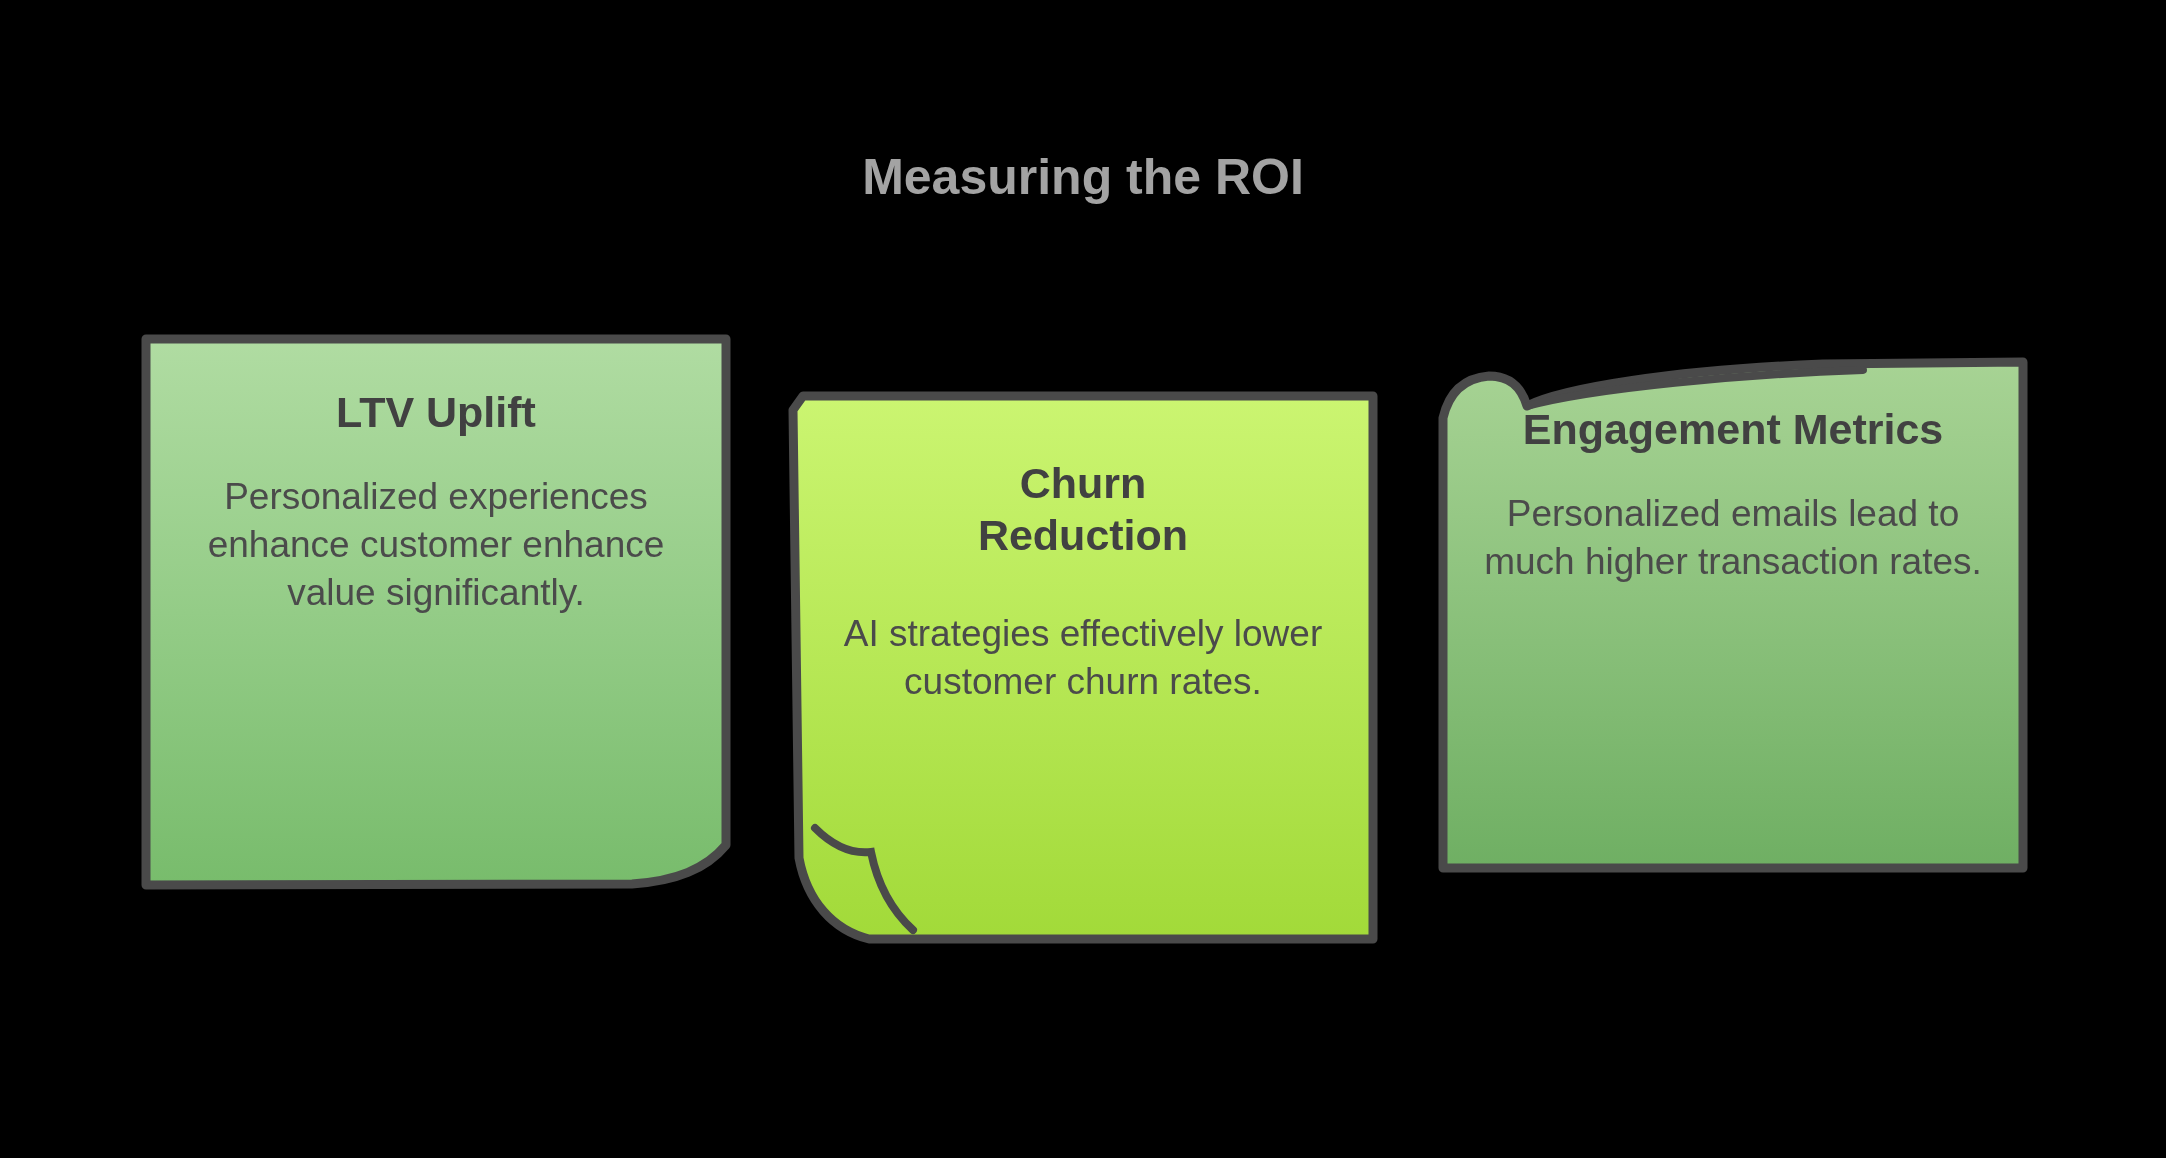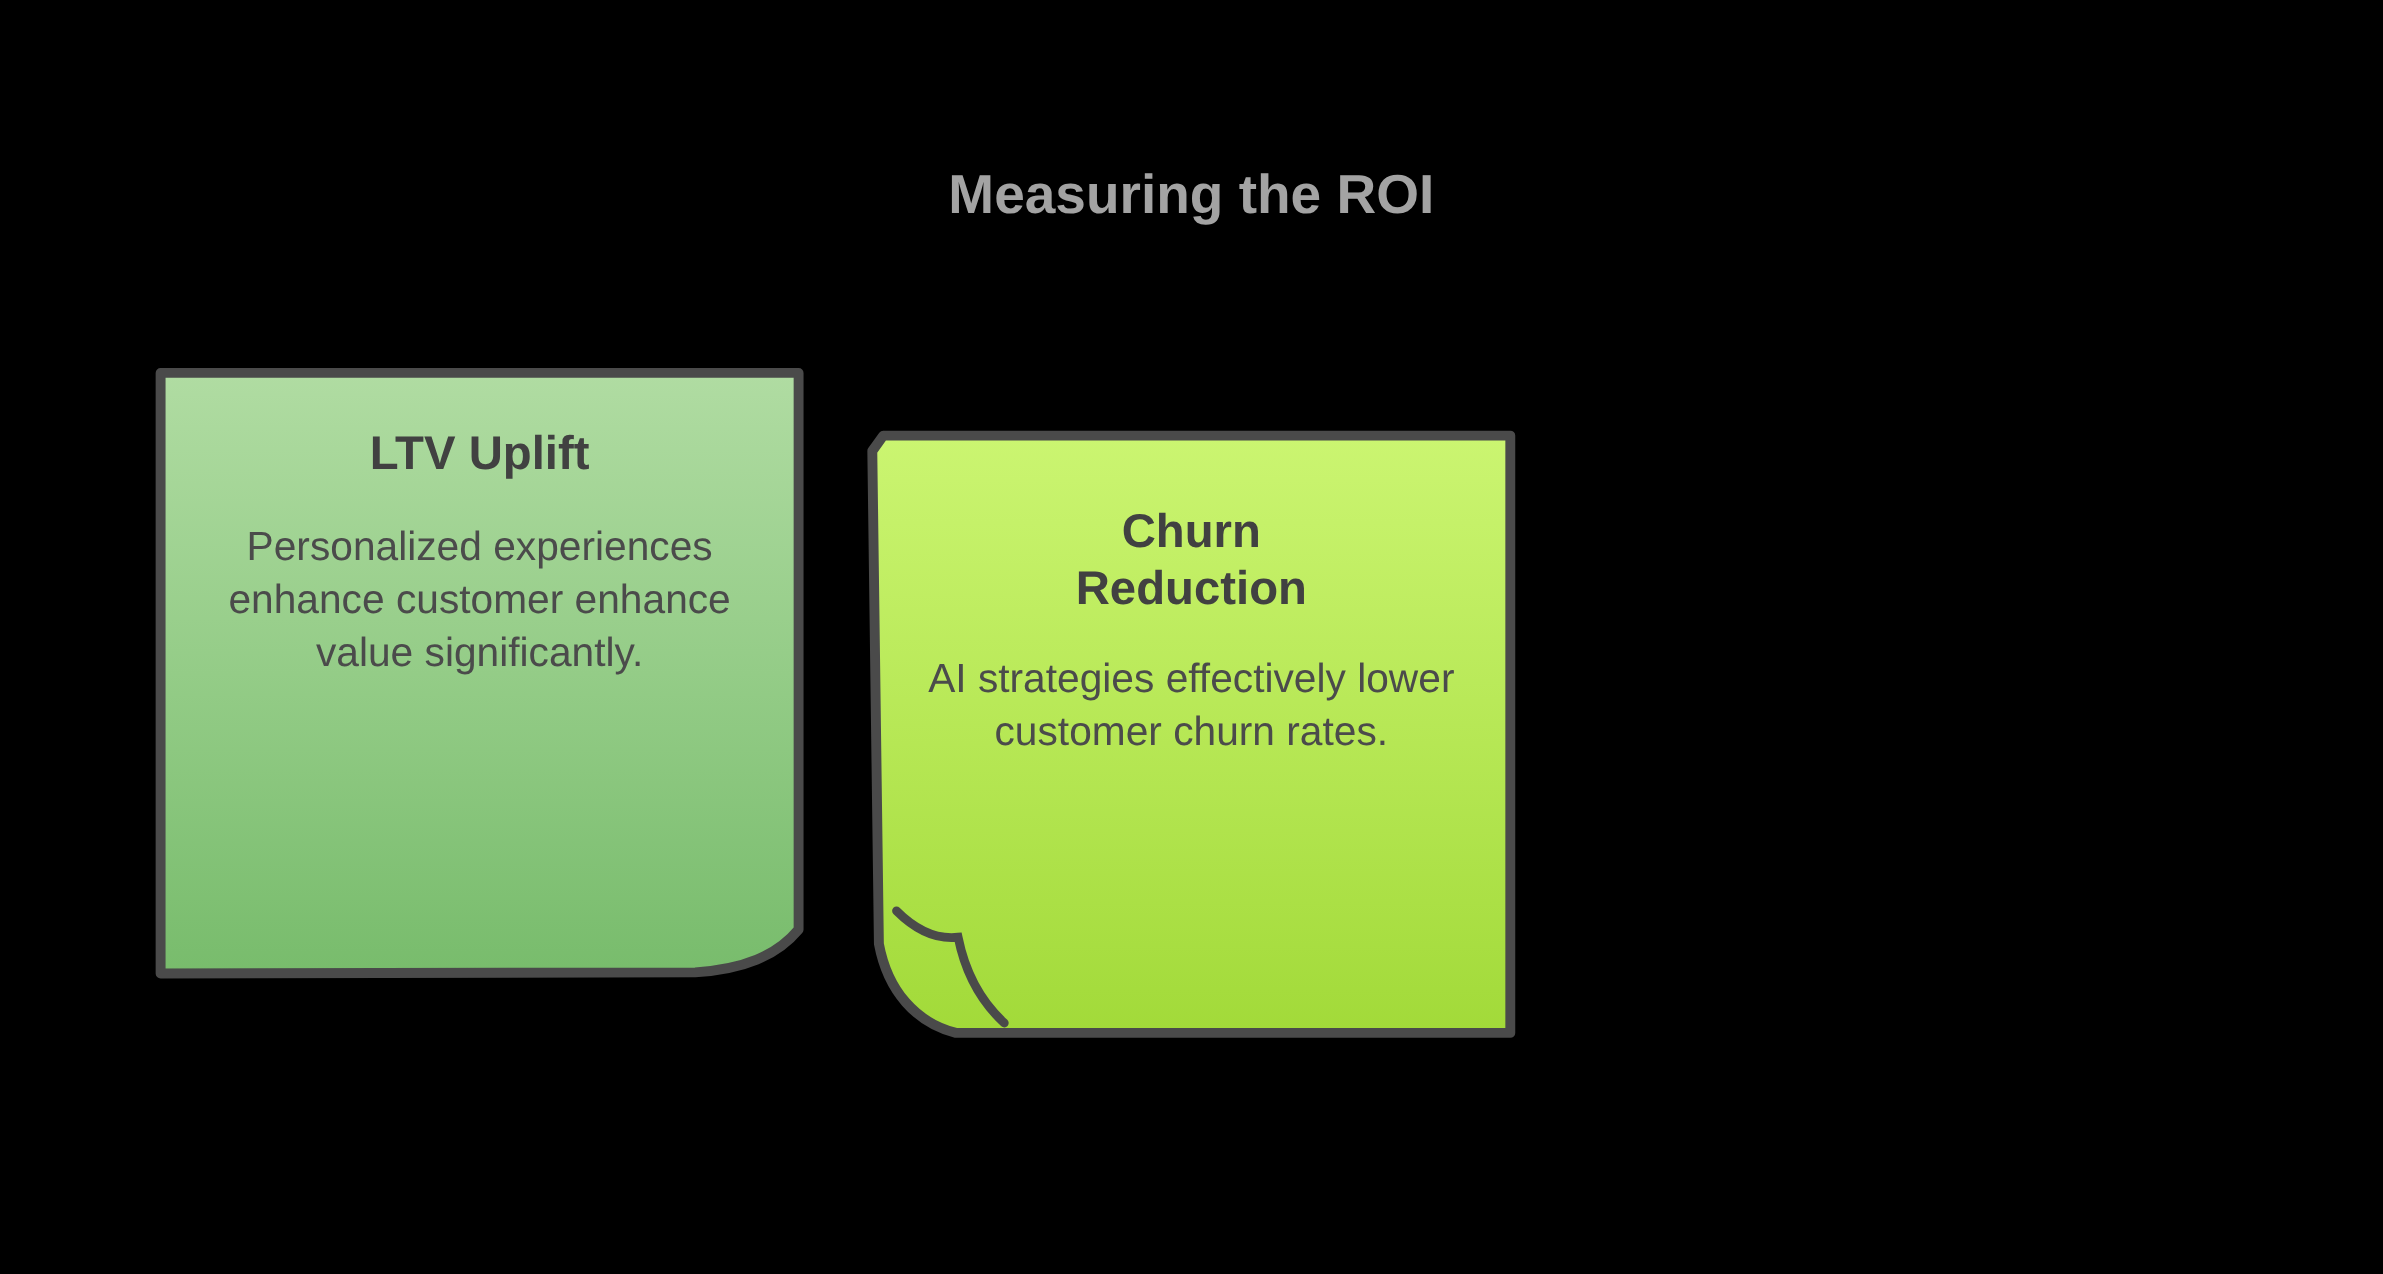--- a/index.html
+++ b/index.html
@@ -97,20 +97,21 @@
 
   
   #card-churn-reduction {
     left: 793px;
     top: 396px;
     width: 580px;
     height: 543px;
   }
   #card-churn-reduction .card-content {
     padding: 56px 42px 0 42px;
+    gap: 17px;
   }
   #card-churn-reduction .card-title { margin-top: 6px; }
   #card-churn-reduction .card-body  { margin-top: 32px; }
 
   
   #card-engagement-metrics {
     left: 1443px;
     top: 358px;
     width: 580px;
     height: 510px;
@@ -160,14 +161,34 @@
       <path d="M 22 432 C 42 452, 60 458, 78 456
                C 84 486, 96 512, 120 534" fill="none" stroke="#4a4a4a" stroke-width="8" stroke-linecap="round"></path>
     </svg>
     <div class="card-content">
       <div class="card-title">Churn
 Reduction</div>
       <div class="card-body">AI strategies effectively lower customer churn rates.</div>
     </div>
   </div>
 
+  <div class="card" id="card-engagement-metrics">
+    <svg class="card-shape" viewBox="0 0 580 510" preserveAspectRatio="none">
+      <defs>
+        <linearGradient id="grad3" x1="0" y1="0" x2="0" y2="1">
+          <stop offset="0%" stop-color="#A7D394"></stop>
+          <stop offset="100%" stop-color="#6FAF63"></stop>
+        </linearGradient>
+      </defs>
+      <path d="M 0 60
+               C 6 34, 22 20, 46 18
+               C 66 18, 78 28, 84 48
+               C 120 30, 230 12, 380 6
+               L 580 4 L 580 510 L 0 510 Z" fill="url(#grad3)" stroke="#4a4a4a" stroke-width="9" stroke-linejoin="round"></path>
+      <path d="M 84 48 C 150 30, 300 16, 420 12" fill="none" stroke="#4a4a4a" stroke-width="8" stroke-linecap="round"></path>
+    </svg>
+    <div class="card-content">
+      <div class="card-title">Engagement Metrics</div>
+      <div class="card-body">Personalized emails lead to much higher transaction rates.</div>
+    </div>
+  </div>
 
 </div>
 
 </body></html>

